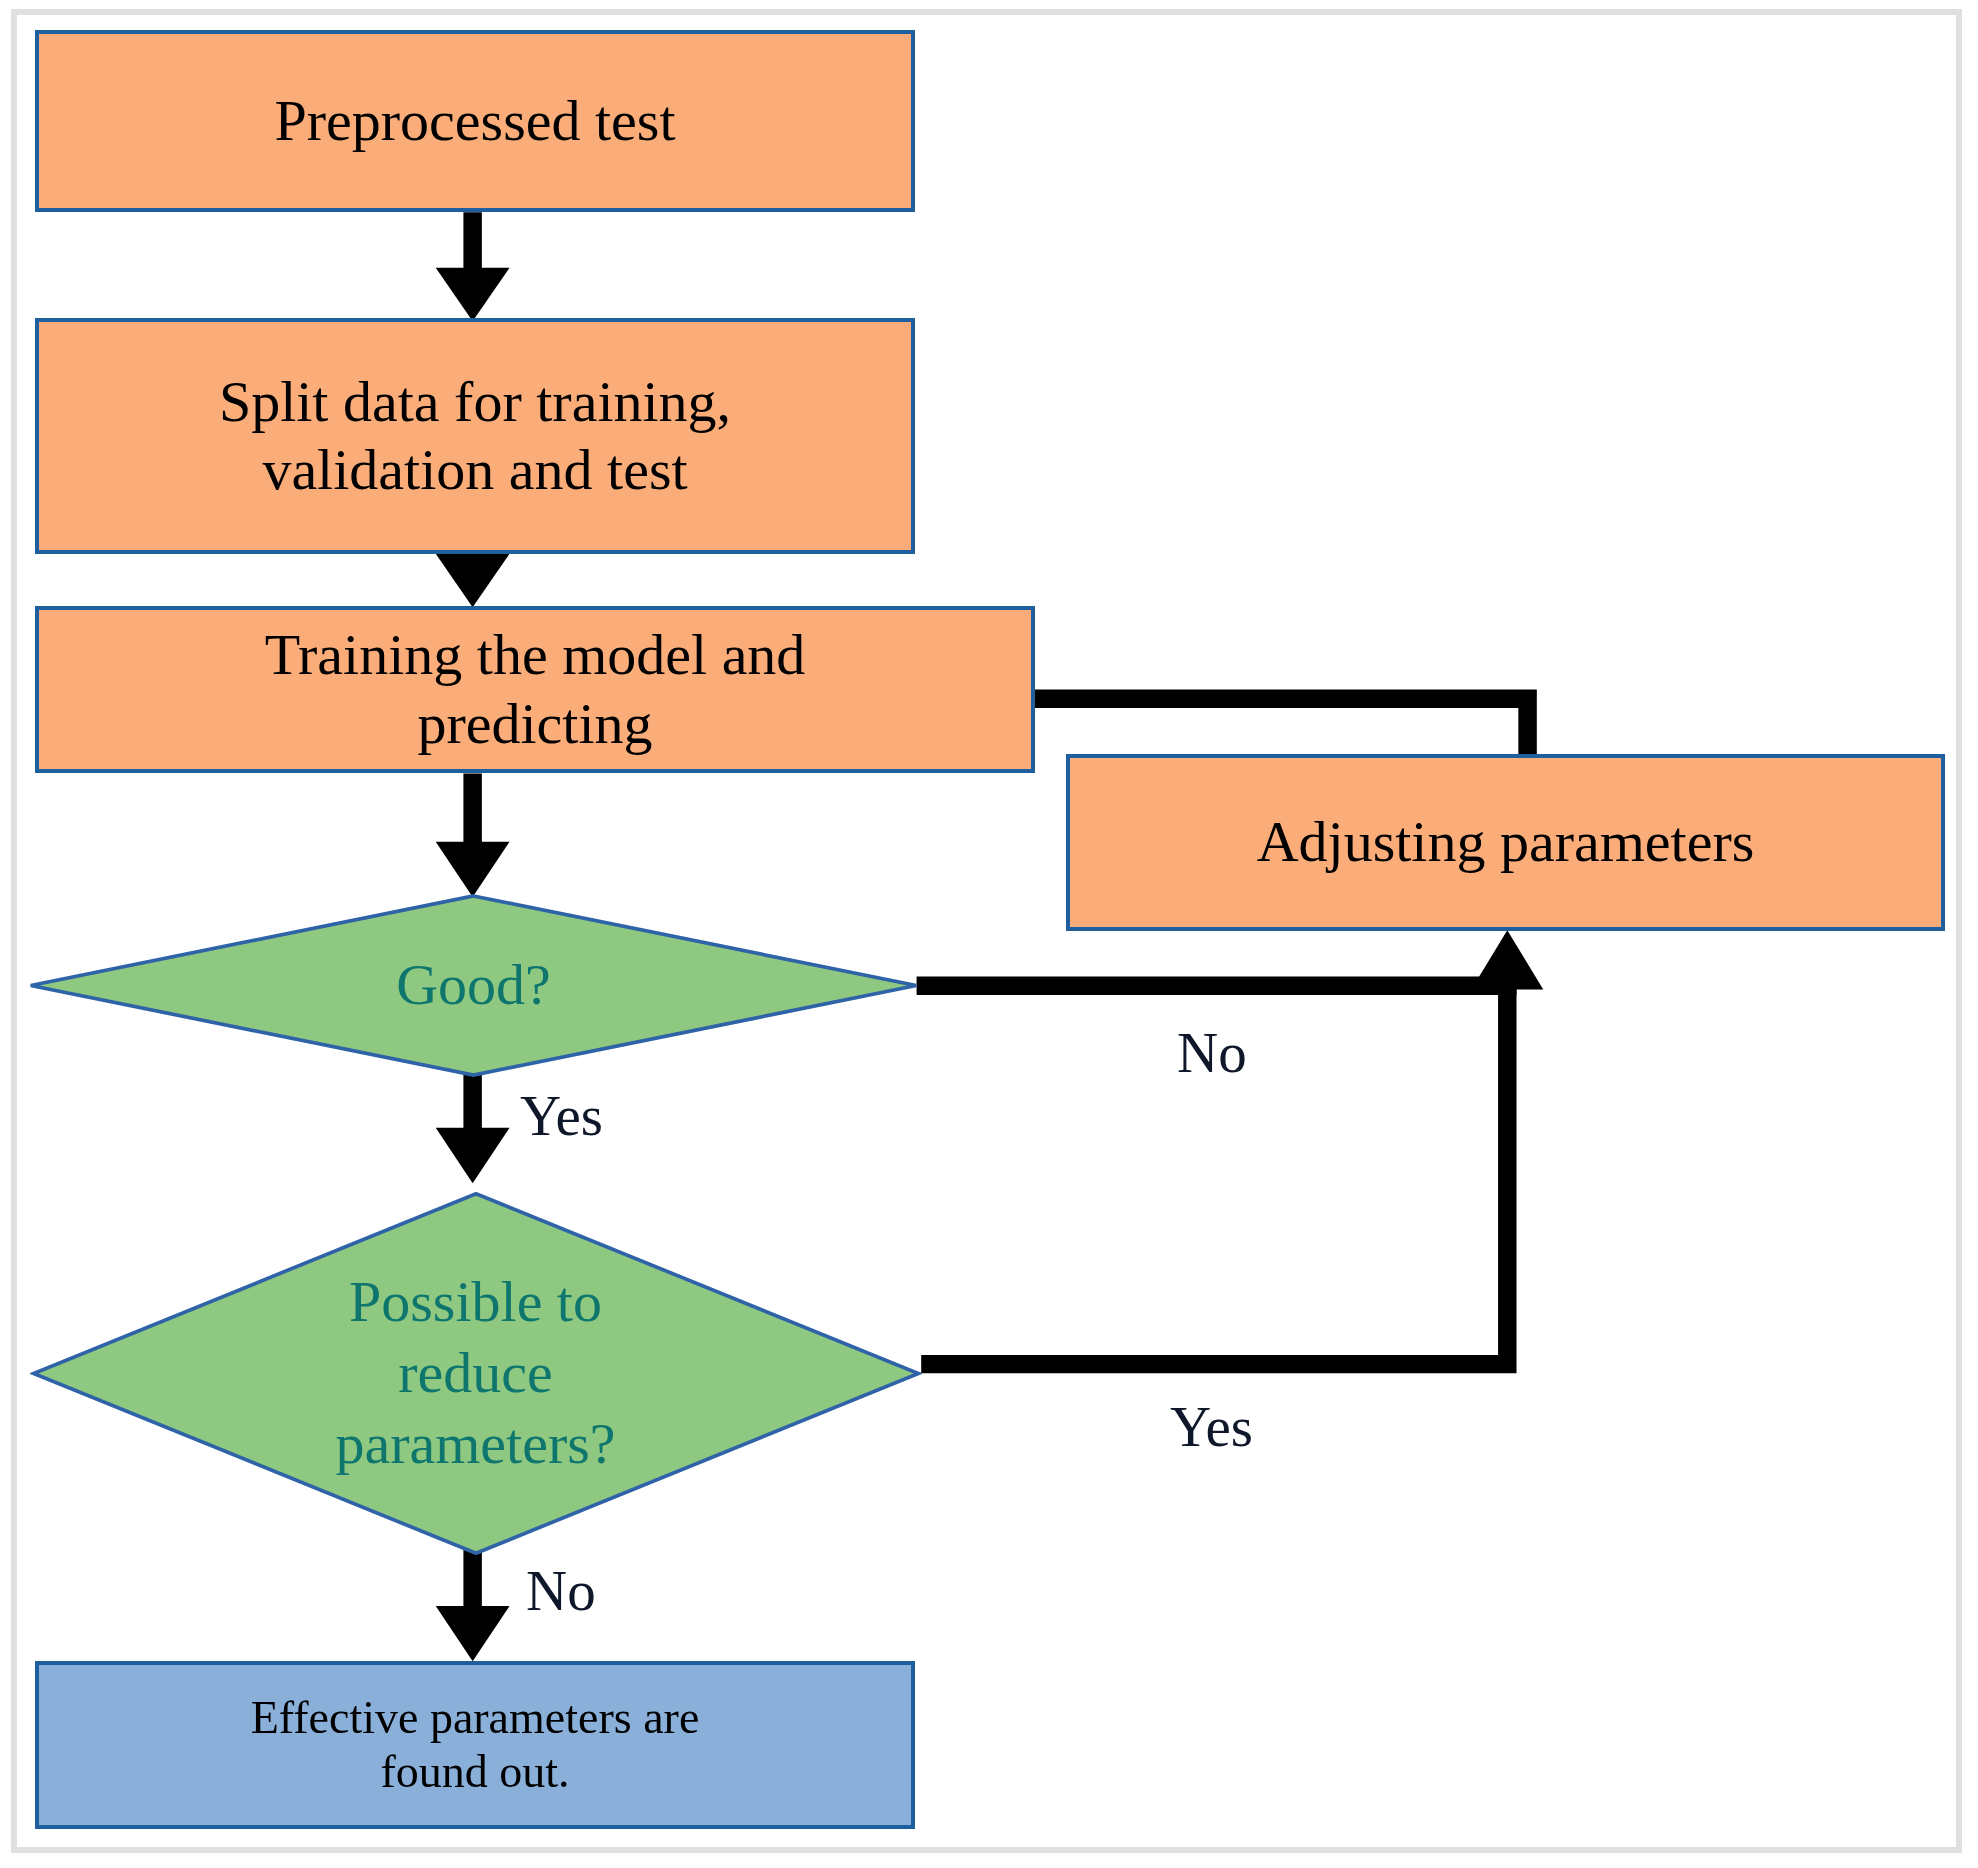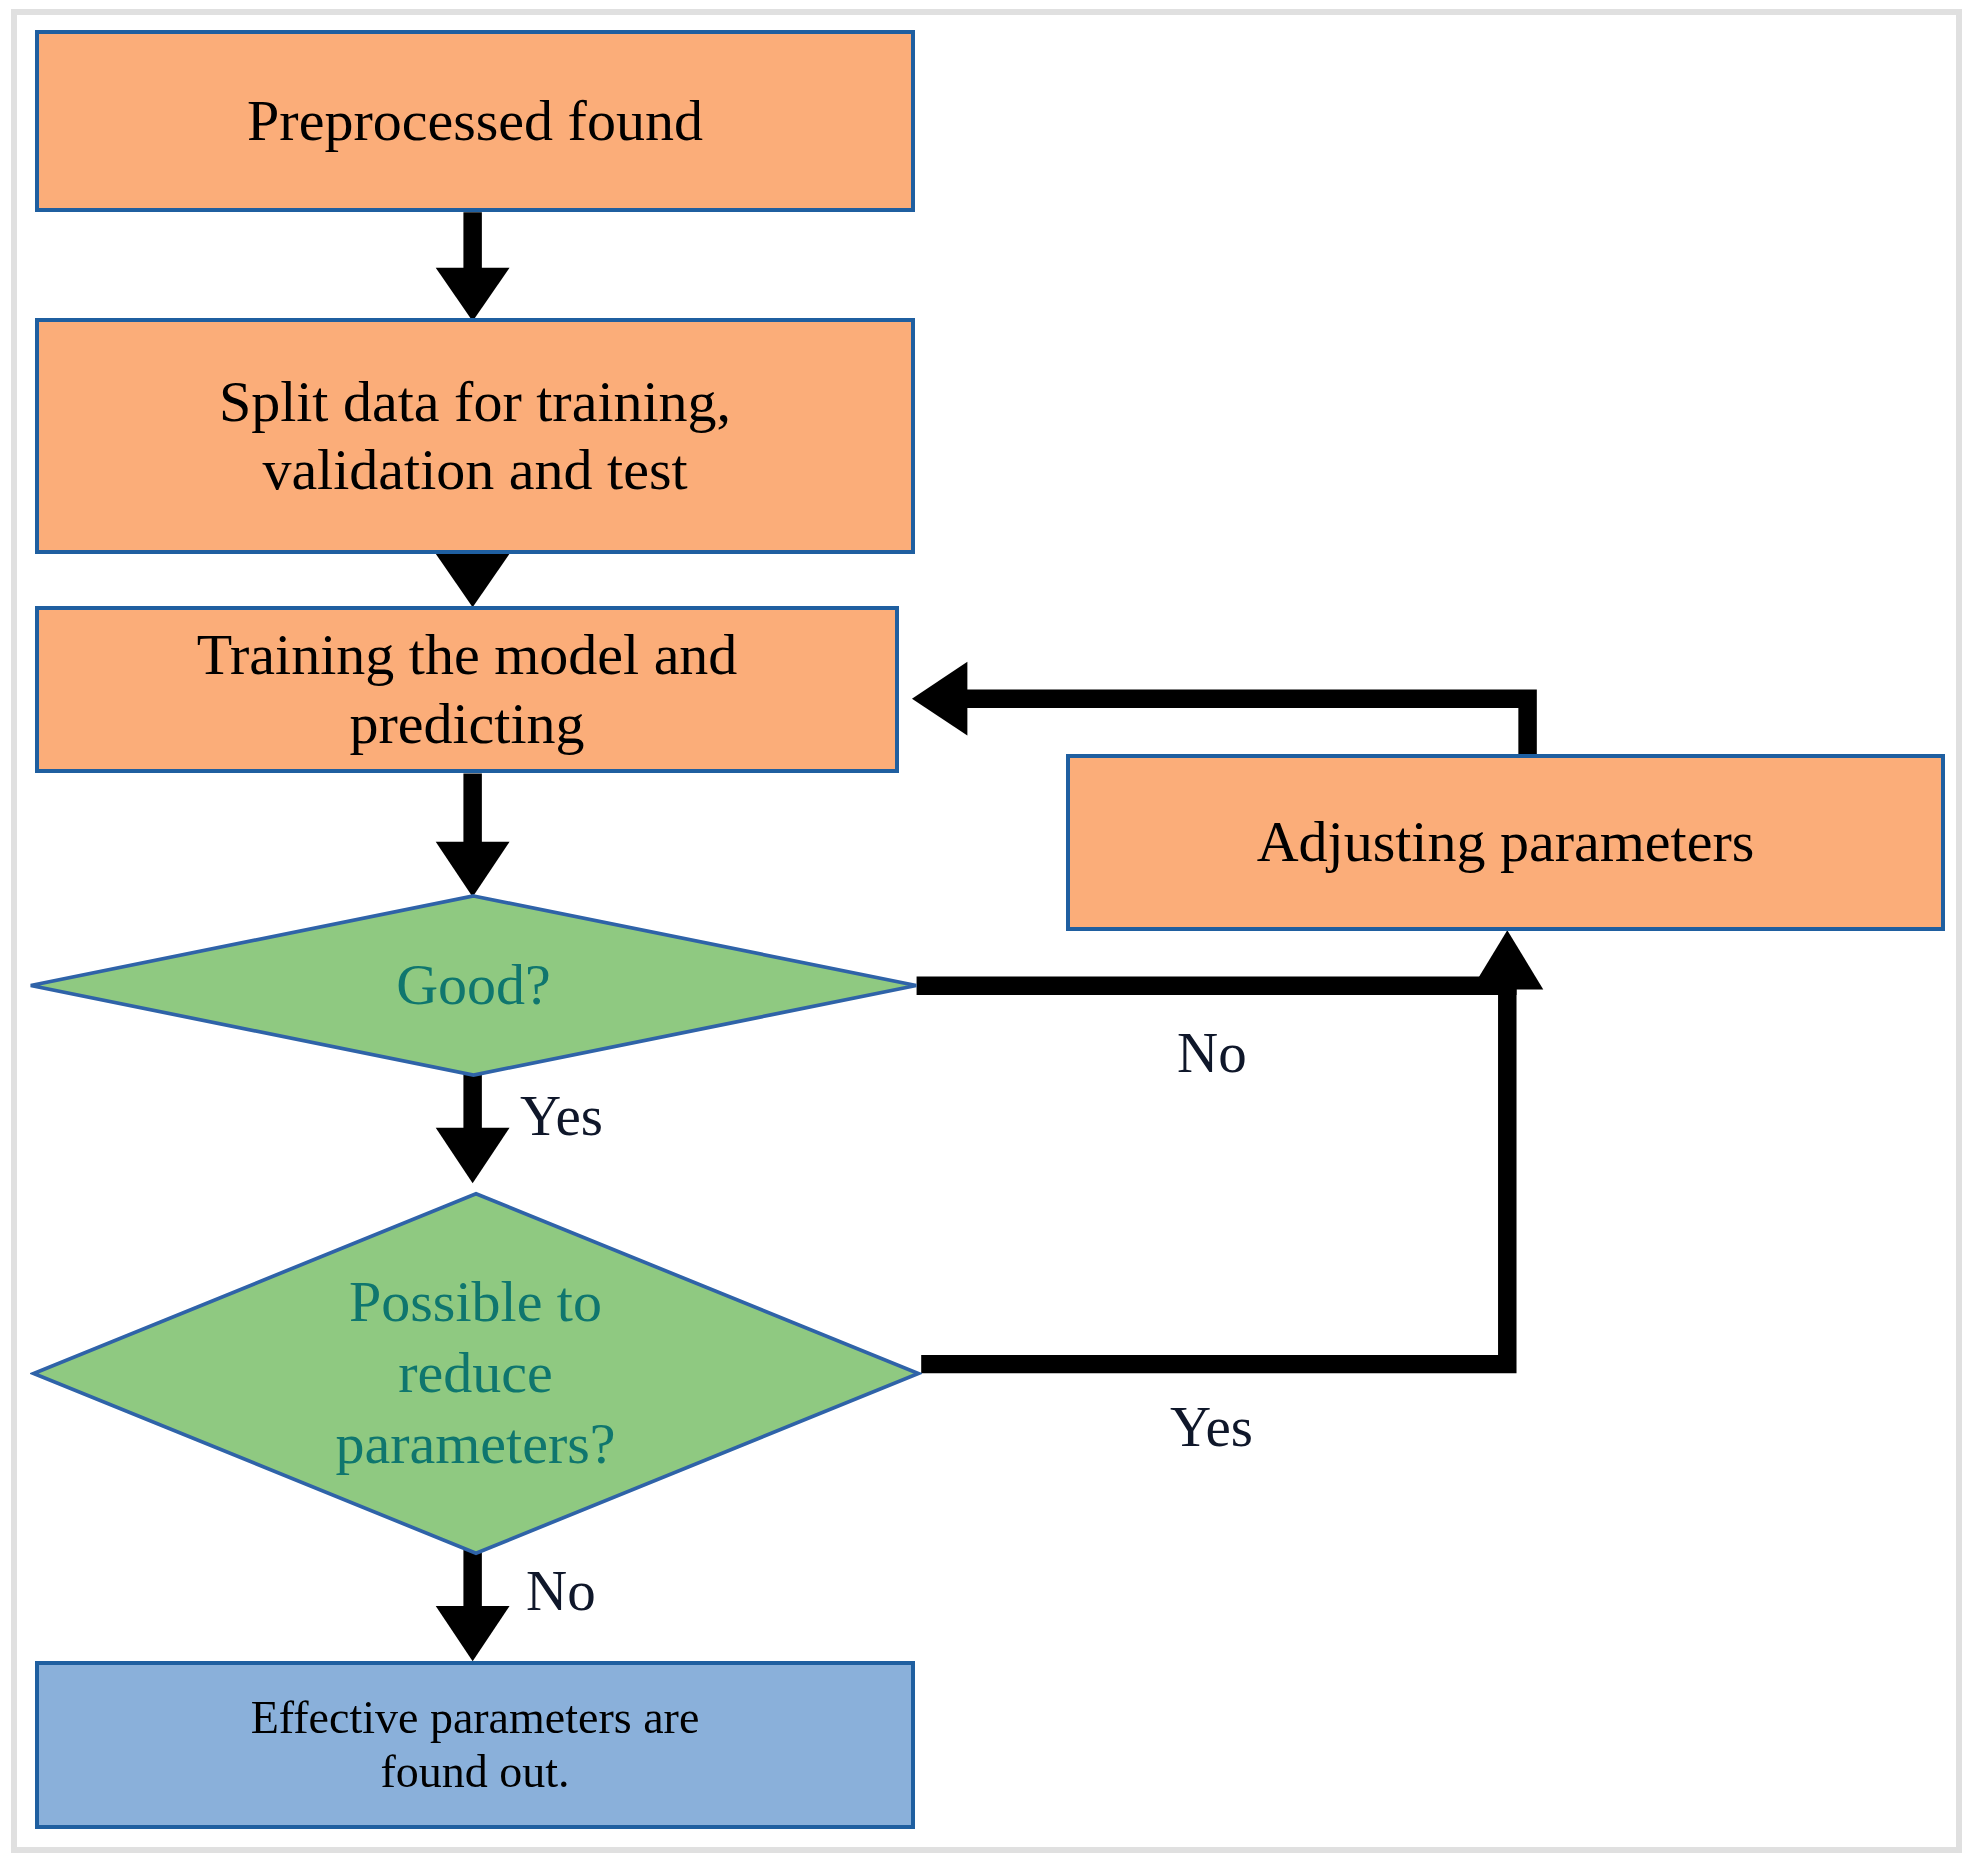--- a/index.html
+++ b/index.html
@@ -141,29 +141,29 @@
       <path d="M512,1800 L472,1740 L552,1740 Z" fill="#000000"></path>
     </g>
 
     <g>
       <polyline points="1655,817 1655,757 1040,757" fill="none" stroke="#000000" stroke-width="20" stroke-linejoin="miter"></polyline>
       <path d="M988,757 L1048,717 L1048,797 Z" fill="#000000"></path>
     </g>
   </svg>
 
   <div class="node proc" style="left:35px; top:30px; width:880px; height:182px;">
-    <span>Preprocessed found</span>
+    <span>Preprocessed test</span>
   </div>
 
   <div class="node proc" style="left:35px; top:318px; width:880px; height:236px; white-space:pre-line;">
     <span>Split data for training,
 validation and test</span>
   </div>
 
-  <div class="node proc" style="left:35px; top:606px; width:864px; height:167px; white-space:pre-line;">
+  <div class="node proc" style="left:35px; top:606px; width:1000px; height:167px; white-space:pre-line;">
     <span>Training the model and
 predicting</span>
   </div>
 
   <div class="decision-wrap" style="left:28px; top:893px; width:891px; height:185px;">
     <svg width="891" height="185" viewBox="0 0 965 200" xmlns="http://www.w3.org/2000/svg">
       <polygon points="482.5,3 962,100 482.5,197 3,100" fill="#8fc981" stroke="#2f63a8" stroke-width="4"></polygon>
     </svg>
     <div class="decision-label">Good?</div>
   </div>

